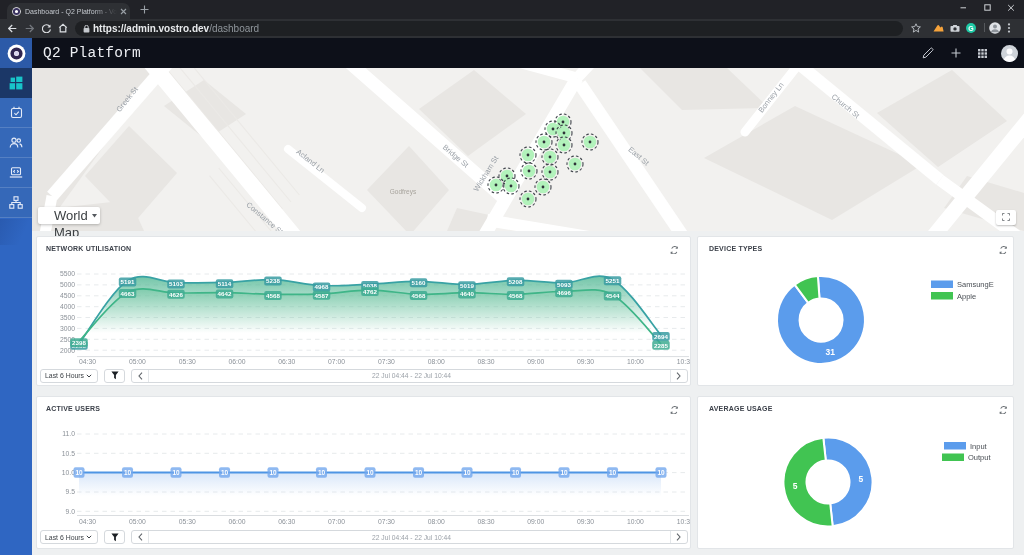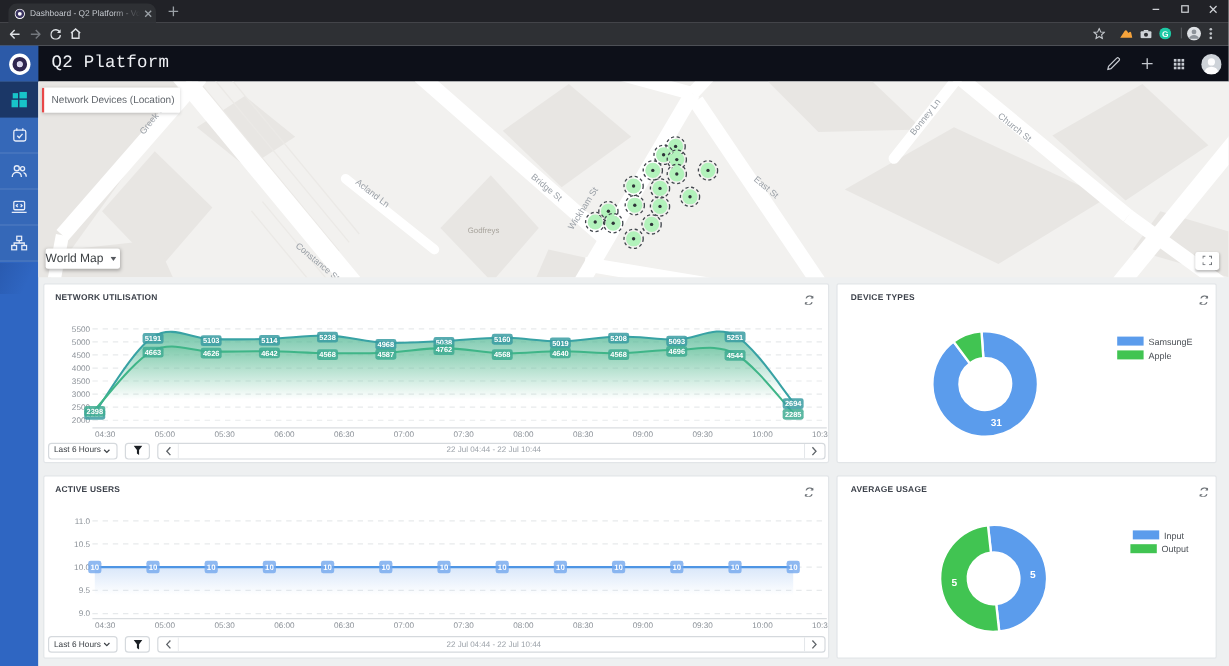--- a/index.html
+++ b/index.html
@@ -14,21 +14,21 @@
 #sidebar .item { position:absolute; left:0; width:32px; height:30px; display:flex; align-items:center; justify-content:center; border-bottom:1px solid rgba(255,255,255,0.16); }
 #main { left:32px; top:68px; width:992px; height:487px; background:#eef0f1; overflow:hidden; }
 .card { position:absolute; background:#fff; border:1px solid #e2e5e8; border-radius:2px; overflow:hidden; }
 .ctitle { position:absolute; left:9px; top:7.5px; font-size:7px; font-weight:bold; color:#3c414a; letter-spacing:0.2px; }
 .ctl { position:absolute; height:14px; border:1px solid #d5d9dd; border-radius:3px; background:#fff; display:flex; align-items:center; font-size:6.9px; color:#3a3f44; }
 .ctl > span { padding-left:4px; white-space:nowrap; }
 .pager { justify-content:space-between; }
 .pgtxt { font-size:6.7px; color:#9ba1a8; }
 .pgbtn { width:17px; height:100%; display:flex; align-items:center; justify-content:center; }
 #devlabel { left:3px; top:4.5px; width:115px; height:21px; background:#fff; border-left:2.5px solid #e84848; box-shadow:0 1px 3px rgba(0,0,0,0.18); font-size:8.4px; color:#62676d; line-height:21px; padding-left:6px; border-radius:1px; white-space:nowrap; }
-#worldmap { left:6px; top:139px; width:62px; height:17px; background:#fff; border-radius:2px; box-shadow:0 1px 3px rgba(0,0,0,0.25); font-size:10px; color:#3c4043; line-height:17px; padding-left:0; }
+#worldmap { left:6px; top:139px; width:62px; height:17px; background:#fff; border-radius:2px; box-shadow:0 1px 3px rgba(0,0,0,0.25); font-size:13px; color:#3c4043; line-height:17px; padding-left:16px; }
 #fsbtn { left:964px; top:141.5px; width:20px; height:15px; background:#fff; border-radius:2px; box-shadow:0 1px 2px rgba(0,0,0,0.25); display:flex; align-items:center; justify-content:center; }
 .hicon { position:absolute; top:9px; }
 </style></head><body>
 
 <div class="abs" id="titlebar">
   <div class="abs" id="tab">
     <svg class="abs" style="left:5px;top:3.5px" width="9" height="9" viewBox="0 0 9 9">
         <circle cx="4.5" cy="4.5" r="4.3" fill="#fff"></circle>
         <circle cx="4.5" cy="4.5" r="2.6" fill="none" stroke="#3a3360" stroke-width="2"></circle>
       </svg>
@@ -54,20 +54,27 @@
   <svg class="abs" style="left:25px;top:4.5px" width="9" height="9" viewBox="0 0 9 9">
       <path d="M0.7 4.5 H8 M4.8 1 L8.3 4.5 L4.8 8" fill="none" stroke="#73777d" stroke-width="1.2"></path>
     </svg>
   <svg class="abs" style="left:42px;top:4.5px" width="9" height="9" viewBox="0 0 9 9">
       <path d="M7.8 2.6 A4 4 0 1 0 8.4 5.3" fill="none" stroke="#dde0e4" stroke-width="1.2"></path>
       <path d="M8.5 0.4 V3.4 H5.5 Z" fill="#dde0e4"></path>
     </svg>
   <svg class="abs" style="left:58px;top:4px" width="10" height="10" viewBox="0 0 10 10">
       <path d="M1.2 4.6 L5 1.2 L8.8 4.6 M2.2 4.2 V8.8 H7.8 V4.2" fill="none" stroke="#dde0e4" stroke-width="1.2"></path>
     </svg>
+  <div class="abs" id="urlbar">
+    <svg class="abs" style="left:8px;top:4px" width="7" height="8" viewBox="0 0 7 8">
+        <rect x="0.6" y="3" width="5.8" height="4.6" rx="0.8" fill="#c5c9ce"></rect>
+        <path d="M1.8 3 V2 a1.7 1.7 0 0 1 3.4 0 V3" fill="none" stroke="#c5c9ce" stroke-width="1"></path>
+      </svg>
+    <span class="abs" style="left:18px;font-weight:bold">https://admin.vostro.dev<span style="color:#8f959b;font-weight:normal">/dashboard</span></span>
+  </div>
   <svg class="abs" style="left:911px;top:3.5px" width="10" height="10" viewBox="0 0 10 10">
       <path d="M5 0.8 L6.3 3.6 L9.4 3.9 L7 6 L7.7 9.1 L5 7.4 L2.3 9.1 L3 6 L0.6 3.9 L3.7 3.6 Z" fill="none" stroke="#c0c4c9" stroke-width="0.9"></path>
     </svg>
   <svg class="abs" style="left:933px;top:6px" width="11" height="7" viewBox="0 0 11 7">
       <path d="M0.5 6.5 L4.2 0.8 a1.2 1.2 0 0 1 2 0 L7.3 2.6 L8 1.9 a1 1 0 0 1 1.6 0.2 L10.6 6.5 Z" fill="#f6a33b"></path>
     </svg>
   <svg class="abs" style="left:950px;top:5.5px" width="10" height="7" viewBox="0 0 10 7">
       <rect x="0.5" y="1" width="9" height="5.8" rx="0.8" fill="#cfd3d8"></rect>
       <circle cx="5" cy="3.9" r="1.7" fill="#2e3034"></circle>
       <rect x="3" y="0" width="4" height="1.5" rx="0.4" fill="#cfd3d8"></rect>
@@ -289,21 +296,20 @@
         <circle r="6.3" fill="#b2f2bb"></circle>
         <circle r="8" fill="none" stroke="#41464c" stroke-width="1.1" stroke-dasharray="2.6 2.2"></circle>
         <circle r="1.4" fill="#2e3338"></circle>
       </g>
       <g transform="translate(496,131)">
         <circle r="6.3" fill="#b2f2bb"></circle>
         <circle r="8" fill="none" stroke="#41464c" stroke-width="1.1" stroke-dasharray="2.6 2.2"></circle>
         <circle r="1.4" fill="#2e3338"></circle>
       </g>
 </svg>
-  <div class="abs" id="devlabel">Network Devices (Location)</div>
   <div class="abs" id="worldmap">World Map<svg class="abs" style="right:3.5px;top:7px" width="5" height="3.5" viewBox="0 0 5 3.5">
         <path d="M0 0 L2.5 3.5 L5 0 Z" fill="#55595e"></path>
       </svg></div>
   <div class="abs" id="fsbtn">
       <svg width="8" height="8" viewBox="0 0 9 9">
         <path d="M0.5 2.8 V0.5 H2.8 M6.2 0.5 H8.5 V2.8 M8.5 6.2 V8.5 H6.2 M2.8 8.5 H0.5 V6.2" fill="none" stroke="#6e7277" stroke-width="1"></path>
       </svg>
     </div>
 
   <div class="card" style="left:4px;top:168px;width:655px;height:149.5px">

